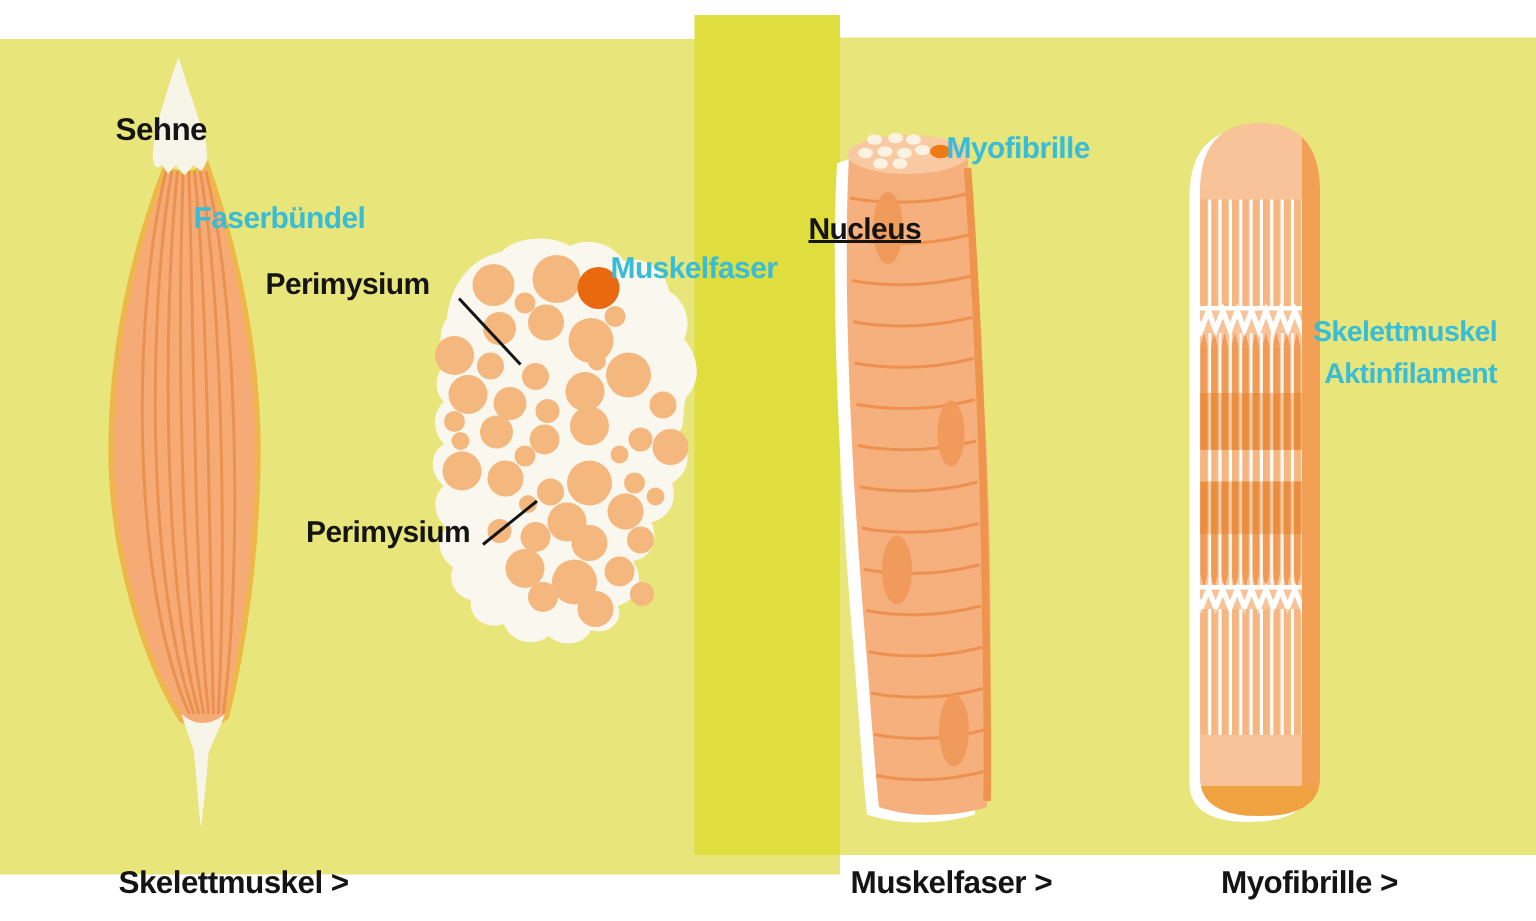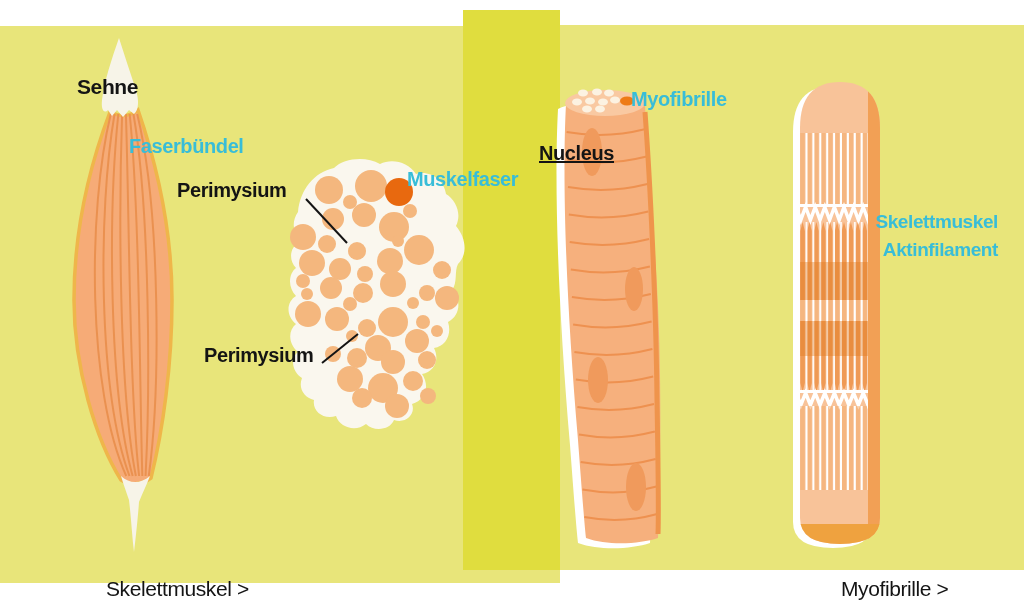--- a/index.html
+++ b/index.html
@@ -15,22 +15,22 @@
   .cyan{color:#38bdd8;}
   .lbl-sehne{left:77px;top:76px;font-size:21px;}
   .lbl-faserbuendel{left:129px;top:136px;}
   .lbl-endomysium{left:177px;top:180px;}
   .lbl-perimysium{left:204px;top:345px;}
   .lbl-muskelfaser{left:407px;top:169px;}
   .lbl-nucleus{left:539px;top:143px;text-decoration:underline;}
   .lbl-myofibrille{left:631px;top:89px;}
   .lbl-myosin{right:26px;top:212px;text-align:right;font-size:19px;}
   .lbl-aktin{right:26px;top:240px;text-align:right;font-size:19px;}
-  .nav-item{position:absolute;top:578px;font-weight:400;font-size:21px;line-height:1;
-            color:#141414;letter-spacing:-0.4px;white-space:nowrap;cursor:pointer;margin-left:27px;}
+  .nav-item{position:absolute;top:578px;font-weight:700;font-size:21px;line-height:1;
+            color:#141414;letter-spacing:-0.4px;white-space:nowrap;cursor:pointer;}
   #nav-0{left:79px;} #nav-1{left:324px;} #nav-2{left:567px;} #nav-3{left:814px;}
 </style>
 </head>
 <body>
 
 <div id="stage">
 
   <div id="bg-left" class="bg"></div>
   <div id="band" class="bg"></div>
   <div id="bg-right" class="bg"></div>
@@ -320,15 +320,16 @@
   <div class="label cyan lbl-faserbuendel">Faserbündel</div>
   <div class="label lbl-endomysium">Perimysium</div>
   <div class="label lbl-perimysium">Perimysium</div>
   <div class="label cyan lbl-muskelfaser">Muskelfaser</div>
   <div class="label lbl-nucleus">Nucleus</div>
   <div class="label cyan lbl-myofibrille">Myofibrille</div>
   <div class="label cyan lbl-myosin">Skelettmuskel</div>
   <div class="label cyan lbl-aktin">Aktinfilament</div>
 
   <div id="nav-0" class="nav-item">Skelettmuskel &gt;</div>
+  <div id="nav-2" class="nav-item">Muskelfaser &gt;</div>
   <div id="nav-3" class="nav-item">Myofibrille &gt;</div>
 
 </div>
 
 </body></html>

